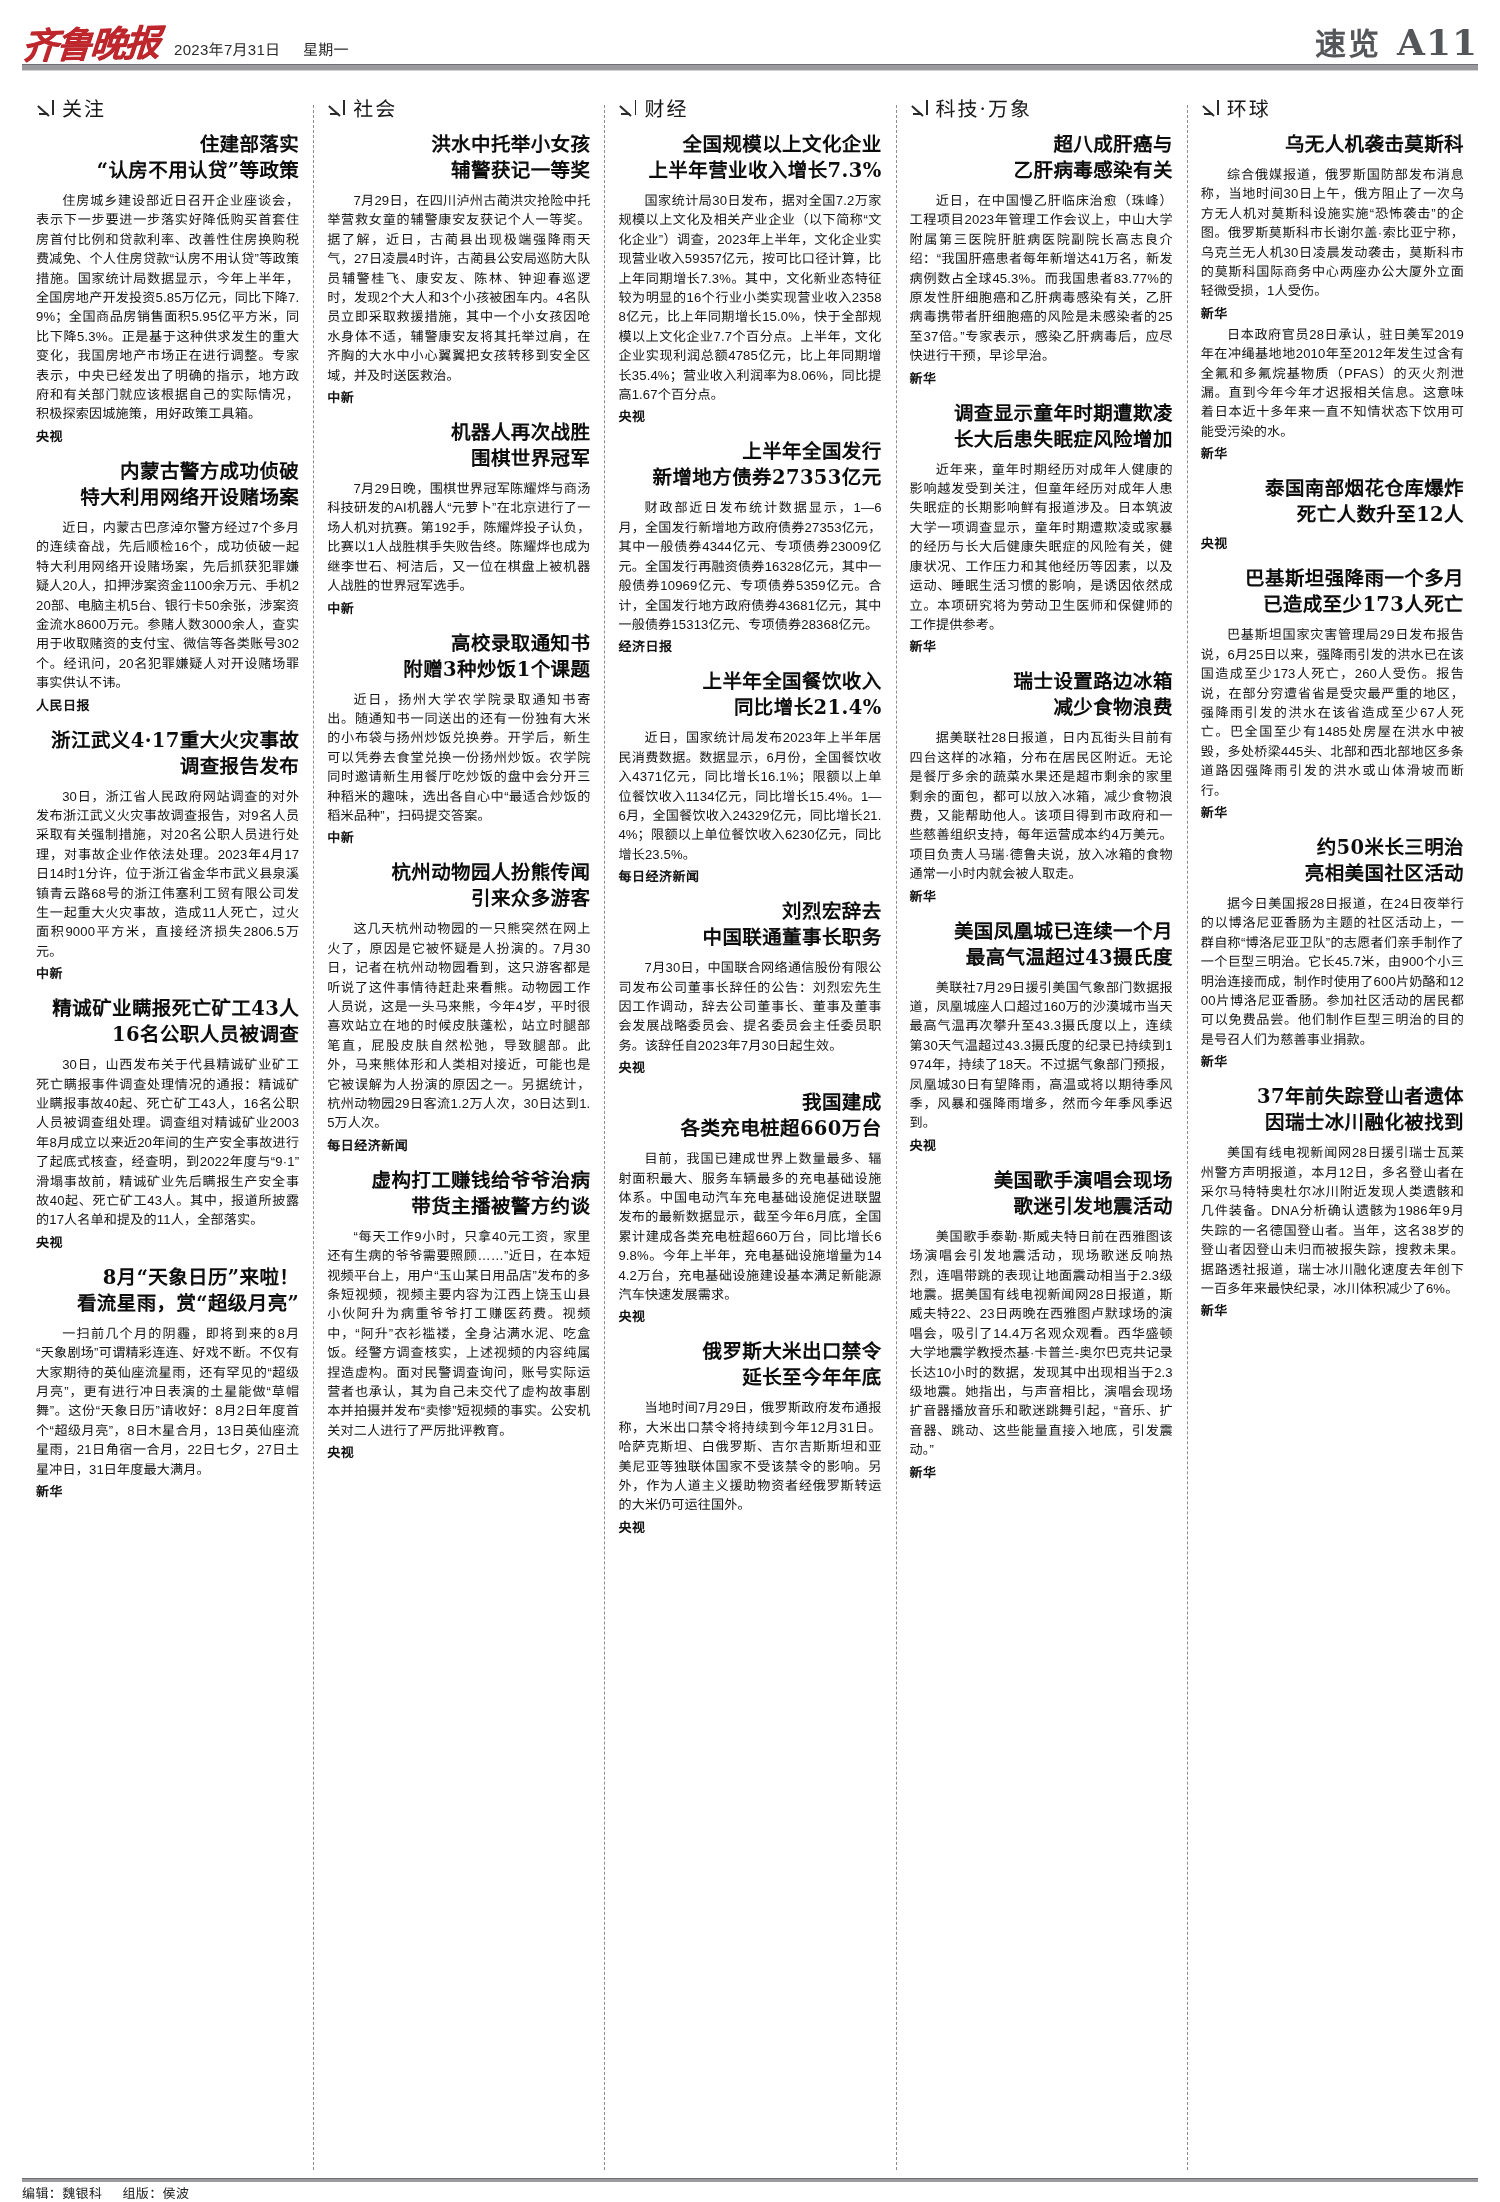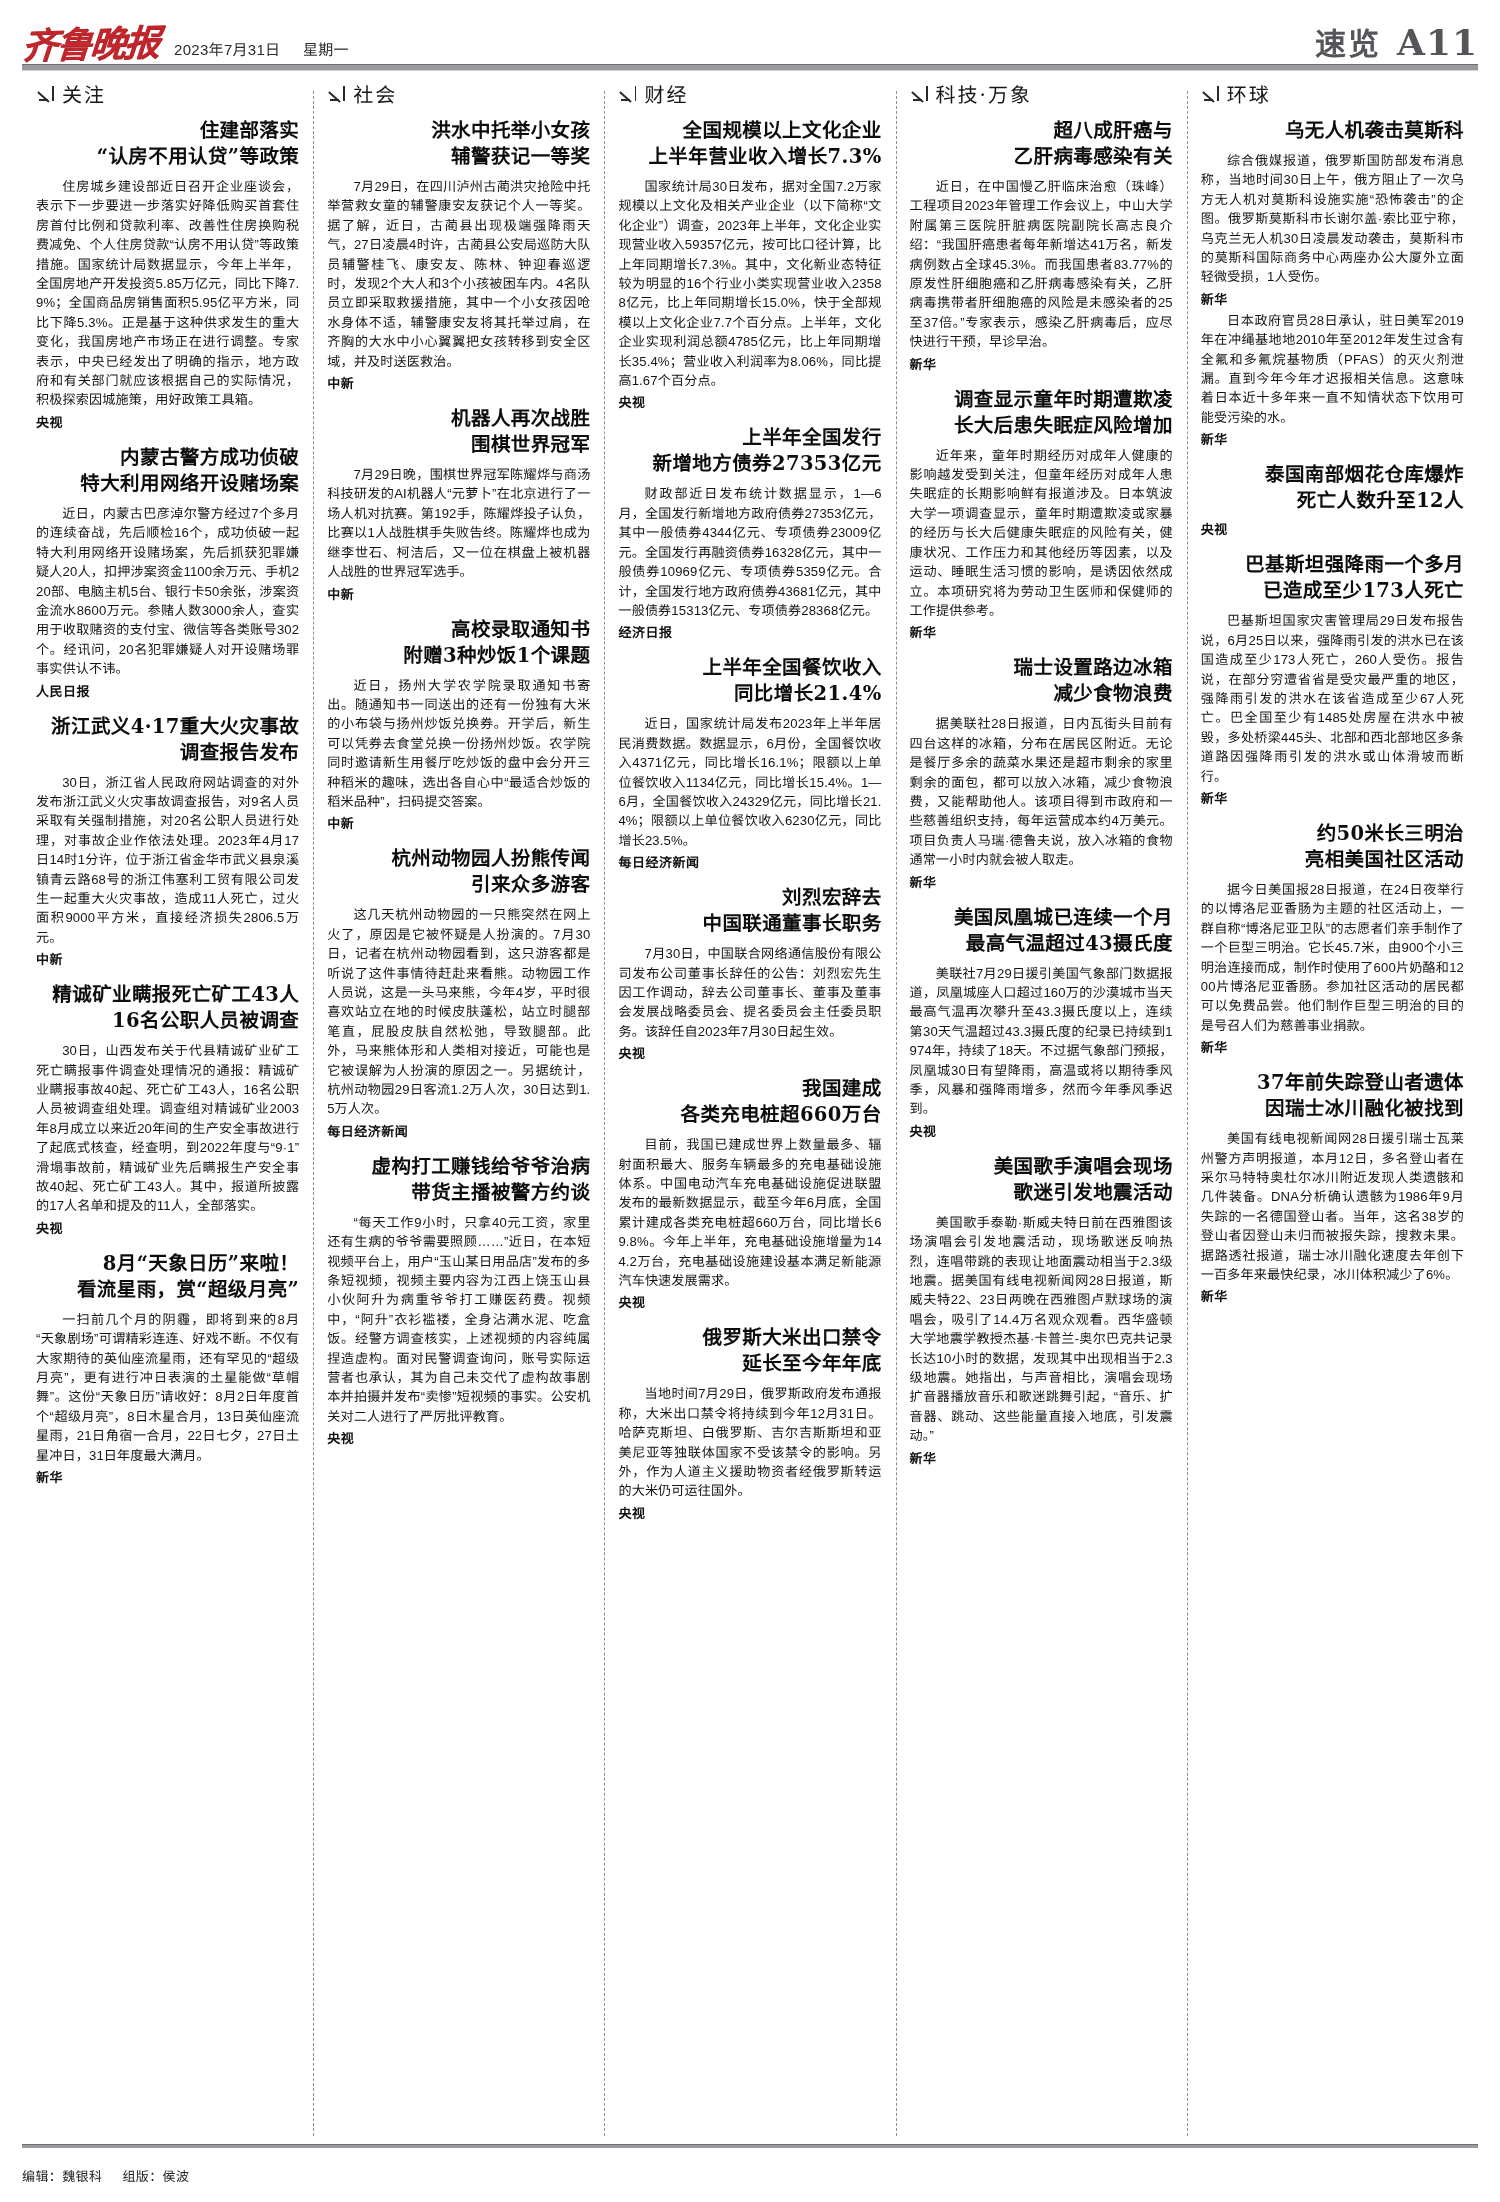--- a/index.html
+++ b/index.html
@@ -63,21 +63,21 @@
     border-bottom:1px solid #d2d2d4;
     margin-bottom:0;
   }
 
   
   .cols{
     flex:1;
     display:grid;
     grid-template-columns:repeat(5,1fr);
     column-gap:0;
-    padding-top:6px;
+    padding-top:20px;
     min-height:0;
   }
   .col{
     position:relative;
     padding:0 14px;
     box-sizing:border-box;
     overflow:hidden;
   }
   .col + .col::before{
     content:"";
@@ -143,21 +143,21 @@
     color:#111;
   }
 
   
   .rule-bot{
     height:3px;background:#9a9a9e;
     border-top:1px solid #6e6e72;
     margin-top:4px;
   }
   .footer{
-    height:54px;
+    height:20px;
     display:flex;align-items:center;
     font-size:13px;color:#222;letter-spacing:0.4px;
   }
   .footer span + span{margin-left:20px;}
 </style>
 </head>
 <body>
 
 <div class="page">
 

